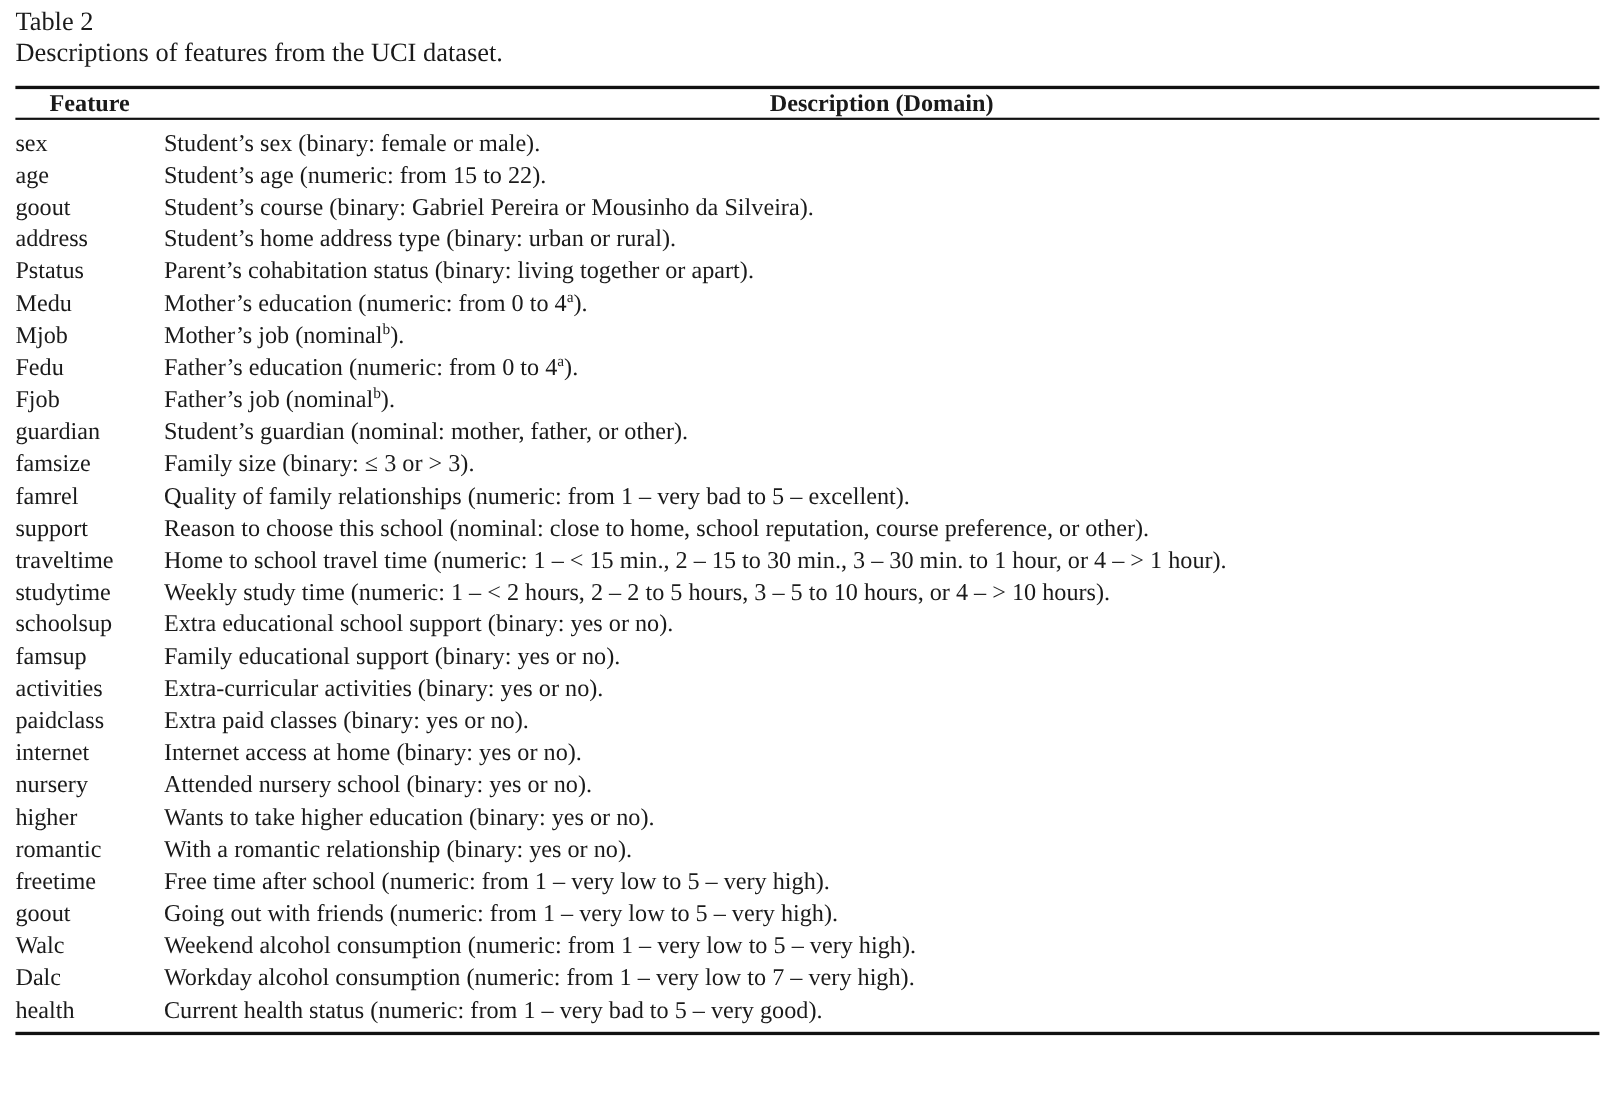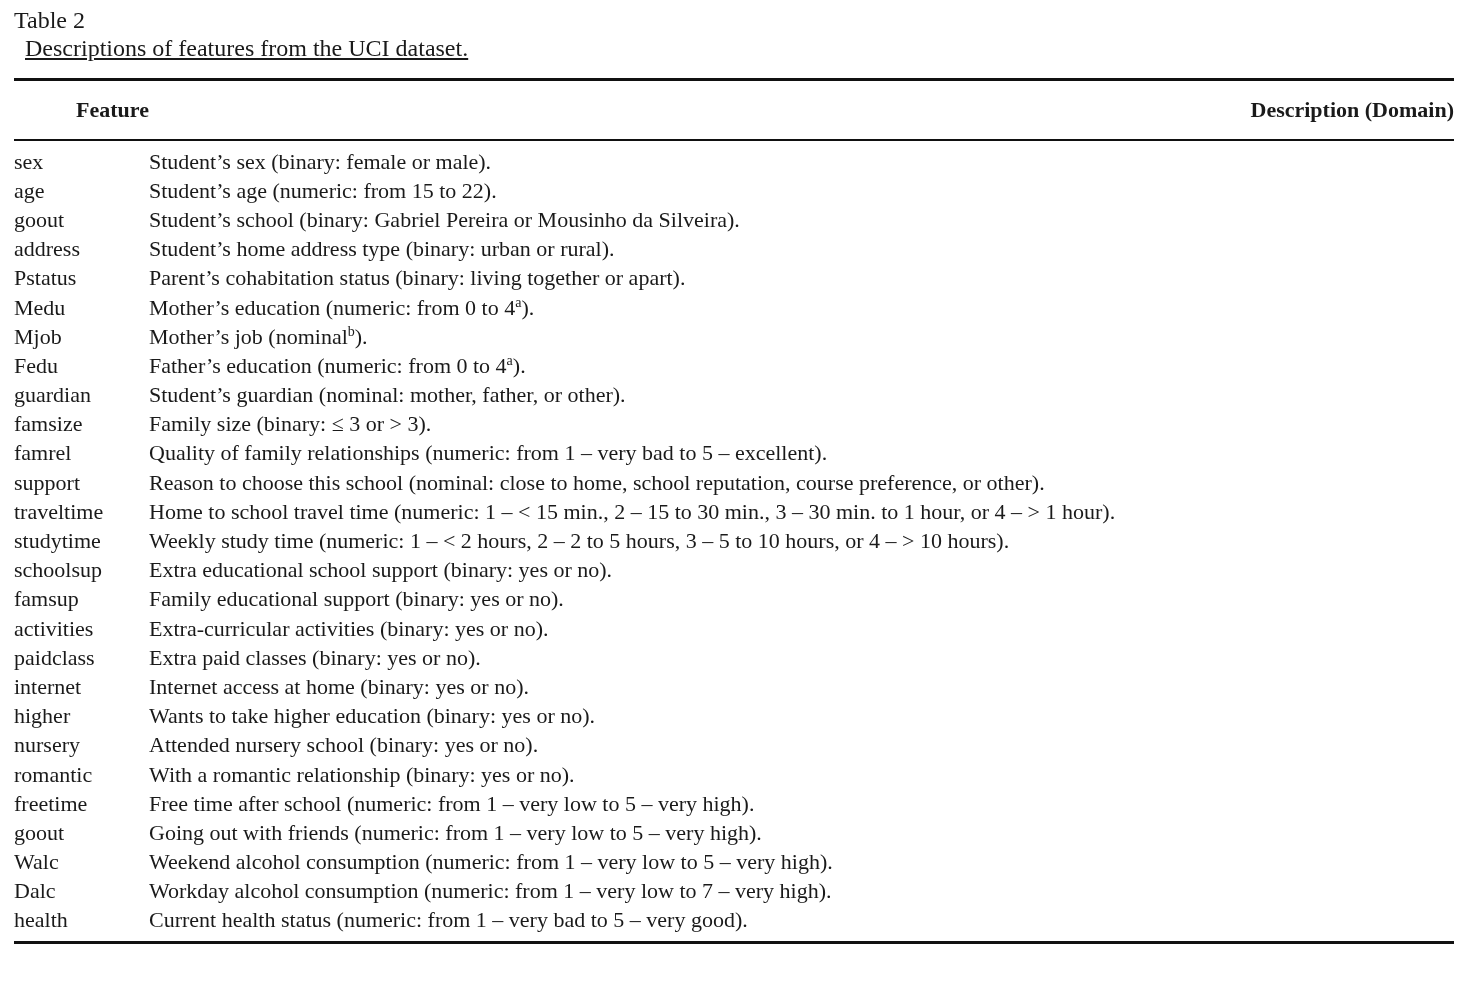--- a/index.html
+++ b/index.html
@@ -6,28 +6,28 @@
     body {
       width: 1472px; height: 1002px; overflow: hidden;
       font-family: "Liberation Serif", "DejaVu Serif", serif;
       color: #1a1a1a;
     }
     .page { position: relative; padding: 0 18px 0 14px; }
     .table-label {
       font-weight: normal; font-size: 24px; line-height: 28px;
       padding-top: 6px; margin: 0;
     }
-    .caption { font-size: 24px; line-height: 28px; margin: 0 0 0 11px; text-decoration: underline; }
+    .caption { font-size: 24px; line-height: 28px; margin: 0 0 0 0; }
     .rule-top { border-top: 3px solid #111; margin-top: 16px; }
     .rule-mid { border-top: 2px solid #111; }
     .rule-bottom { border-top: 3px solid #111; margin-top: 6px; }
     table { border-collapse: collapse; width: 100%; }
     thead th {
-      font-weight: bold; font-size: 22px; text-align: right;
-      height: 58px; padding: 0; vertical-align: middle;
+      font-weight: bold; font-size: 22px; text-align: center;
+      height: 26px; padding: 0; vertical-align: middle;
     }
     tbody td { font-size: 22px; height: 29.2px; padding: 0; white-space: nowrap; vertical-align: middle; }
     td.feat, th.feat { width: 135px; }
     tbody tr:first-child td { padding-top: 6px; }
     sup { font-size: 14px; line-height: 0; }
   </style>
 </head>
 <body>
 
 <div class="page">
@@ -48,41 +48,45 @@
         <tr>
           <td class="feat">sex</td>
           <td>Student’s sex (binary: female or male).</td>
         </tr>
         <tr>
           <td class="feat">age</td>
           <td>Student’s age (numeric: from 15 to 22).</td>
         </tr>
         <tr>
           <td class="feat">goout</td>
-          <td>Student’s school (binary: Gabriel Pereira or Mousinho da Silveira).</td>
+          <td>Student’s course (binary: Gabriel Pereira or Mousinho da Silveira).</td>
         </tr>
         <tr>
           <td class="feat">address</td>
           <td>Student’s home address type (binary: urban or rural).</td>
         </tr>
         <tr>
           <td class="feat">Pstatus</td>
           <td>Parent’s cohabitation status (binary: living together or apart).</td>
         </tr>
         <tr>
           <td class="feat">Medu</td>
           <td><span>Mother’s education (numeric: from 0 to 4</span><sup>a</sup><span>).</span></td>
         </tr>
         <tr>
           <td class="feat">Mjob</td>
           <td><span>Mother’s job (nominal</span><sup>b</sup><span>).</span></td>
         </tr>
         <tr>
           <td class="feat">Fedu</td>
           <td><span>Father’s education (numeric: from 0 to 4</span><sup>a</sup><span>).</span></td>
+        </tr>
+        <tr>
+          <td class="feat">Fjob</td>
+          <td><span>Father’s job (nominal</span><sup>b</sup><span>).</span></td>
         </tr>
         <tr>
           <td class="feat">guardian</td>
           <td>Student’s guardian (nominal: mother, father, or other).</td>
         </tr>
         <tr>
           <td class="feat">famsize</td>
           <td>Family size (binary: ≤ 3 or &gt; 3).</td>
         </tr>
         <tr>
@@ -115,26 +119,26 @@
         </tr>
         <tr>
           <td class="feat">paidclass</td>
           <td>Extra paid classes (binary: yes or no).</td>
         </tr>
         <tr>
           <td class="feat">internet</td>
           <td>Internet access at home (binary: yes or no).</td>
         </tr>
         <tr>
+          <td class="feat">nursery</td>
+          <td>Attended nursery school (binary: yes or no).</td>
+        </tr>
+        <tr>
           <td class="feat">higher</td>
           <td>Wants to take higher education (binary: yes or no).</td>
-        </tr>
-        <tr>
-          <td class="feat">nursery</td>
-          <td>Attended nursery school (binary: yes or no).</td>
         </tr>
         <tr>
           <td class="feat">romantic</td>
           <td>With a romantic relationship (binary: yes or no).</td>
         </tr>
         <tr>
           <td class="feat">freetime</td>
           <td>Free time after school (numeric: from 1 – very low to 5 – very high).</td>
         </tr>
         <tr>

